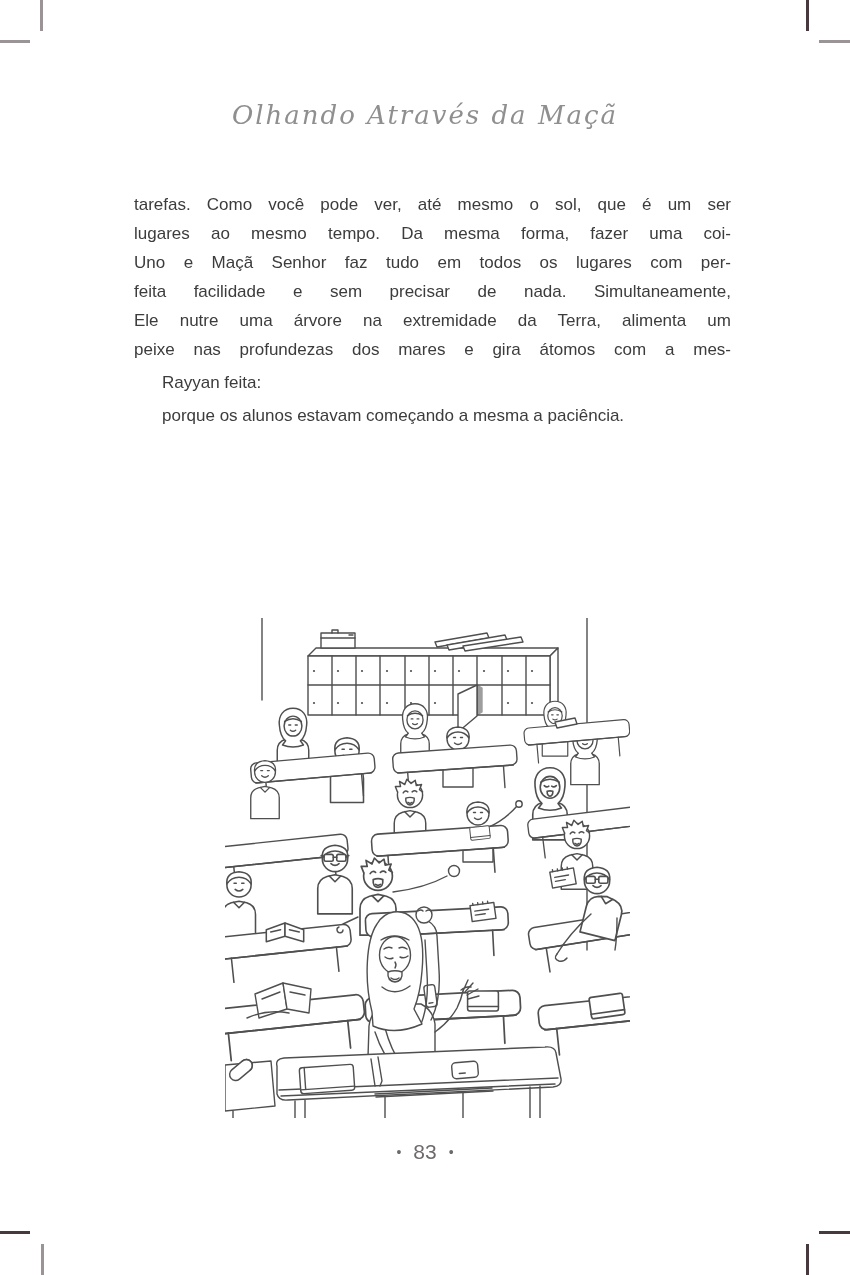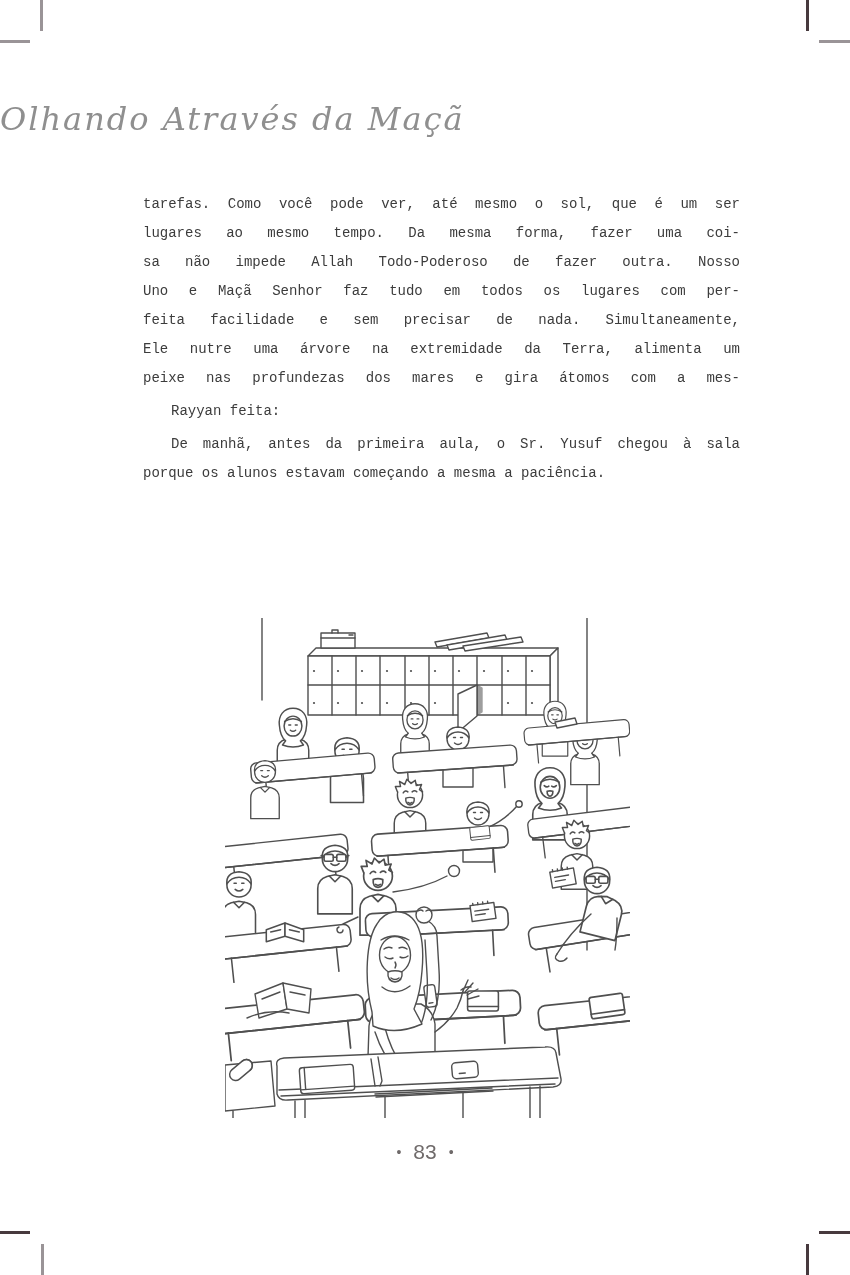--- a/index.html
+++ b/index.html
@@ -15,28 +15,28 @@
     position:relative;width:850px;height:1275px;background:#ffffff;
     overflow:hidden;font-family:"Liberation Sans",sans-serif;
   }
   
   .crop{position:absolute;background:var(--crop-mark-gray);}
   .crop.dark{background:var(--crop-mark-dark);}
   .crop.v{width:2.5px;height:31px;}
   .crop.h{width:31px;height:2.5px;}
   
   .running-head{
-    position:absolute;left:0;top:100px;width:100%;text-align:left;
+    position:absolute;left:0;top:100px;width:100%;text-align:center;
     font-family:"DejaVu Serif",serif;font-style:italic;
-    font-size:32px;letter-spacing:2px;color:var(--header-text);
+    font-size:26px;letter-spacing:2px;color:var(--header-text);
   }
   
   .body-text{
-    position:absolute;left:143px;top:190px;width:597px;
-    font-size:14px;line-height:29px;color:var(--body-text);font-family:Liberation Mono, monospace;
+    position:absolute;left:134px;top:190px;width:597px;
+    font-size:17px;line-height:29px;color:var(--body-text);
   }
   .para{margin:0 0 4px 0;}
   .tline{text-align:justify;text-align-last:justify;white-space:normal;}
   .tline.last{text-align-last:left;}
   .para.indent .tline:first-child{text-indent:28px;}
   
   .illus{
     position:absolute;left:225px;top:618px;width:405px;height:500px;
     color:var(--illustration-ink);
   }
@@ -62,31 +62,29 @@
   <div class="crop v" style="left:41px;top:1244px;"></div>
   <div class="crop h dark" style="right:0;top:1231px;"></div>
   <div class="crop v dark" style="left:806px;top:1244px;"></div>
 
   <div class="running-head">Olhando Através da Maçã</div>
 
   <div class="body-text">
       <div class="para">
         <div class="tline">tarefas. Como você pode ver, até mesmo o sol, que é um ser</div>
         <div class="tline">lugares ao mesmo tempo. Da mesma forma, fazer uma coi-</div>
-        <div class="tline">sa não impede Allah Todo-Poderoso de fazer outra. Nosso</div>
         <div class="tline">Uno e Maçã Senhor faz tudo em todos os lugares com per-</div>
         <div class="tline">feita facilidade e sem precisar de nada. Simultaneamente,</div>
         <div class="tline">Ele nutre uma árvore na extremidade da Terra, alimenta um</div>
         <div class="tline">peixe nas profundezas dos mares e gira átomos com a mes-</div>
       </div>
       <div class="para indent">
         <div class="tline last">Rayyan feita:</div>
       </div>
       <div class="para indent">
-        <div class="tline">De manhã, antes da primeira aula, o Sr. Yusuf chegou à sala</div>
         <div class="tline last">porque os alunos estavam começando a mesma a paciência.</div>
       </div>
     </div>
 
   <div class="illus" aria-label="Black-and-white cartoon of a classroom: rows of smiling students at desks, lockers with an open door on the back wall, and in the foreground a girl wearing a hijab raising her fist happily, with a book, pens and an eraser on her desk.">
     <svg viewBox="0 0 405 500" role="img">
       <g stroke="currentColor" stroke-width="1.4" fill="none" stroke-linecap="round" stroke-linejoin="round">
 
         <defs>
 

